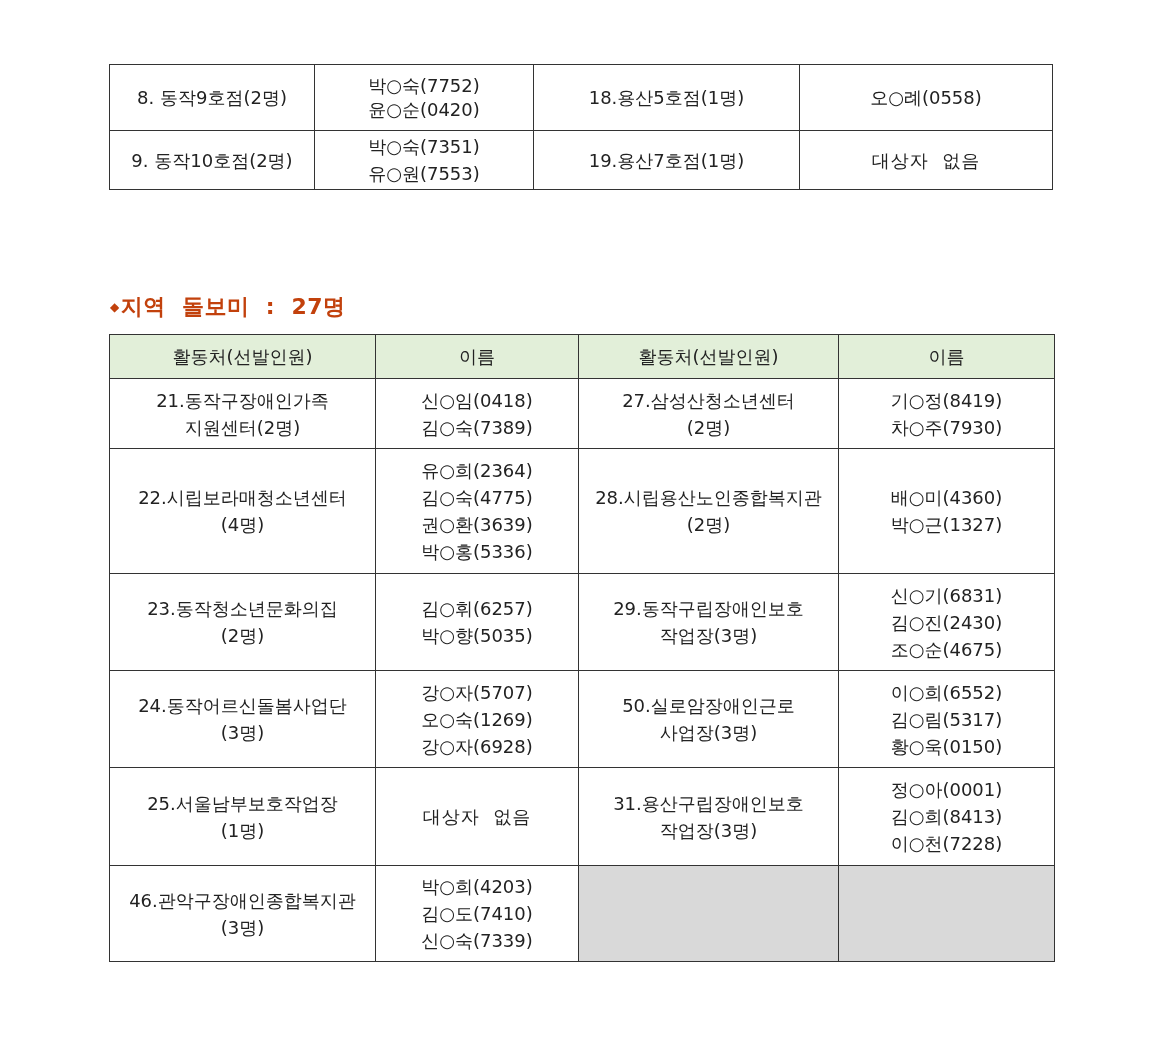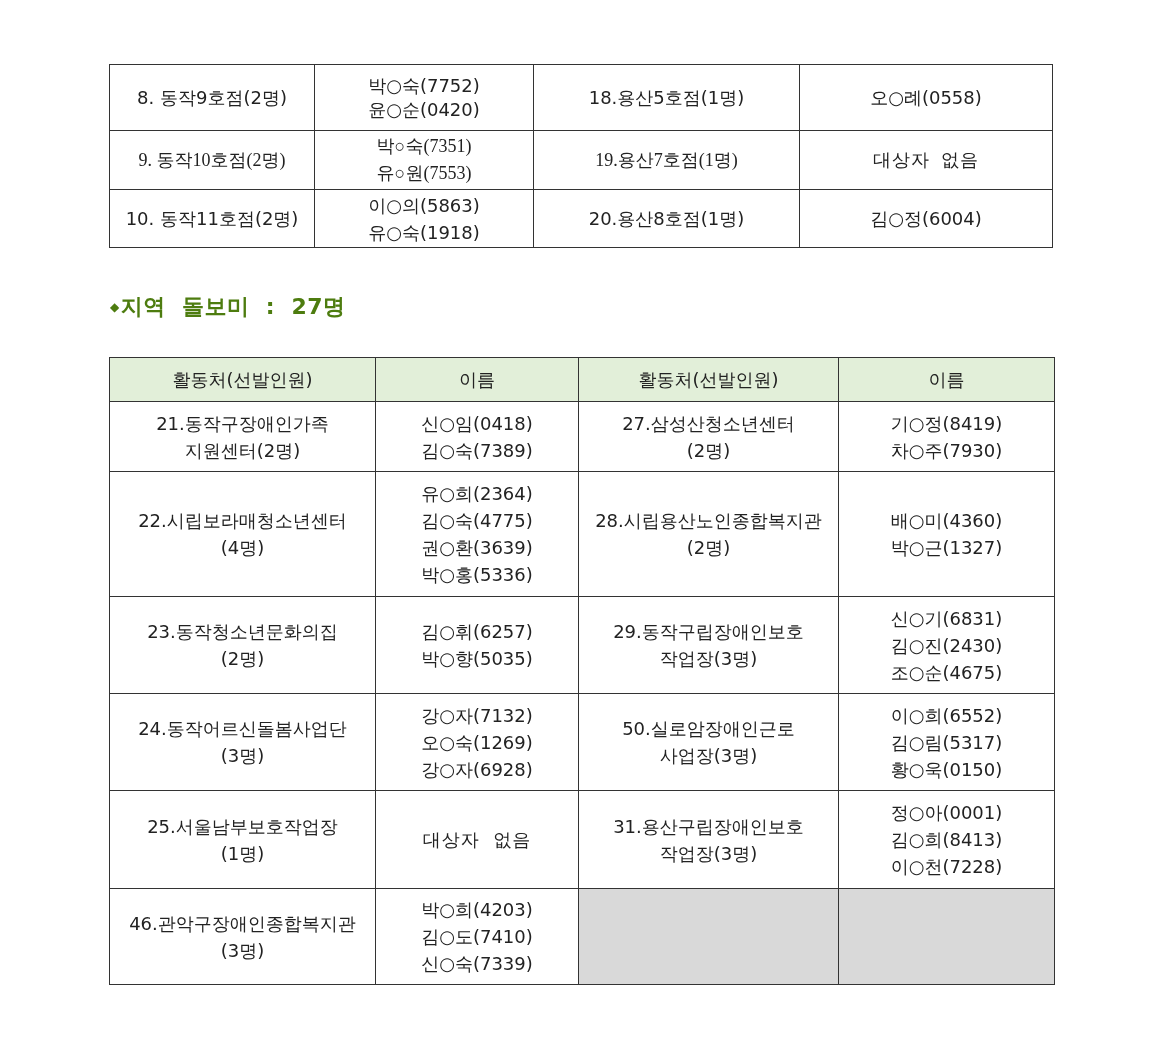--- a/index.html
+++ b/index.html
@@ -10,31 +10,31 @@
   }
   table { border-collapse: collapse; table-layout: fixed; position: absolute; }
   td, th {
     border: 1.5px solid #333333;
     text-align: center; vertical-align: middle;
     font-size: 18px; font-weight: normal;
     line-height: 27px; padding: 0;
   }
   .t1 { left: 109px; top: 64px; width: 943px; }
   .t1 tr.r1 { height: 66px; }
-  .t1 tr.r2 { height: 59px; font-family: Liberation Serif, serif; }
+  .t1 tr.r2 { height: 59px; }
   .t1 tr.r3 { height: 58px; }
   .t1 td .line { line-height: 24px; }
   .t1 tr.r2 td .line, .t1 tr.r3 td .line { line-height: 27px; }
   .heading {
     position: absolute; left: 110px; top: 292px;
-    font-size: 22px; font-weight: bold; color: #4d7c0f;
+    font-size: 22px; font-weight: bold; color: #c2410c;
     letter-spacing: 0.5px;
   }
   .heading .bullet { font-size: 12px; vertical-align: 3px; margin-right: 1px; }
-  .t2 { left: 109px; top: 334px; width: 945px; margin-top: 23px; }
+  .t2 { left: 109px; top: 334px; width: 945px; }
   .t2 th { background: #e2efd9; height: 43px; }
   .t2 tr.h70 { height: 70px; }
   .t2 tr.h125 { height: 125px; }
   .t2 tr.h97 { height: 97px; }
   .t2 tr.h98 { height: 98px; }
   .t2 tr.h96 { height: 96px; }
   .t2 td.gray { background: #d9d9d9; }
   .line { display: block; }
   .spaced { letter-spacing: 1px; }
 </style>
@@ -62,31 +62,20 @@
   </tr>
   <tr class="r2">
     <td>9.  동작10호점(2명)</td>
     <td>
       <span class="line">박○숙(7351)</span>
       <span class="line">유○원(7553)</span>
     </td>
     <td>19.용산7호점(1명)</td>
     <td>
       <span class="line spaced" style="white-space:pre">대상자  없음</span>
-    </td>
-  </tr>
-  <tr class="r3">
-    <td>10.  동작11호점(2명)</td>
-    <td>
-      <span class="line">이○의(5863)</span>
-      <span class="line">유○숙(1918)</span>
-    </td>
-    <td>20.용산8호점(1명)</td>
-    <td>
-      <span class="line">김○정(6004)</span>
     </td>
   </tr>
 </tbody>
   </table>
 
 <div class="heading">
   <span class="bullet">◆</span><span style="white-space:pre">지역  돌보미  :  27명</span>
 </div>
 
 <table class="t2">
@@ -163,21 +152,21 @@
       <span class="line">조○순(4675)</span>
     </td>
   </tr>
 
   <tr class="h97">
     <td>
       <span class="line">24.동작어르신돌봄사업단</span>
       <span class="line">(3명)</span>
     </td>
     <td>
-      <span class="line">강○자(7132)</span>
+      <span class="line">강○자(5707)</span>
       <span class="line">오○숙(1269)</span>
       <span class="line">강○자(6928)</span>
     </td>
     <td>
       <span class="line">50.실로암장애인근로</span>
       <span class="line">사업장(3명)</span>
     </td>
     <td>
       <span class="line">이○희(6552)</span>
       <span class="line">김○림(5317)</span>

